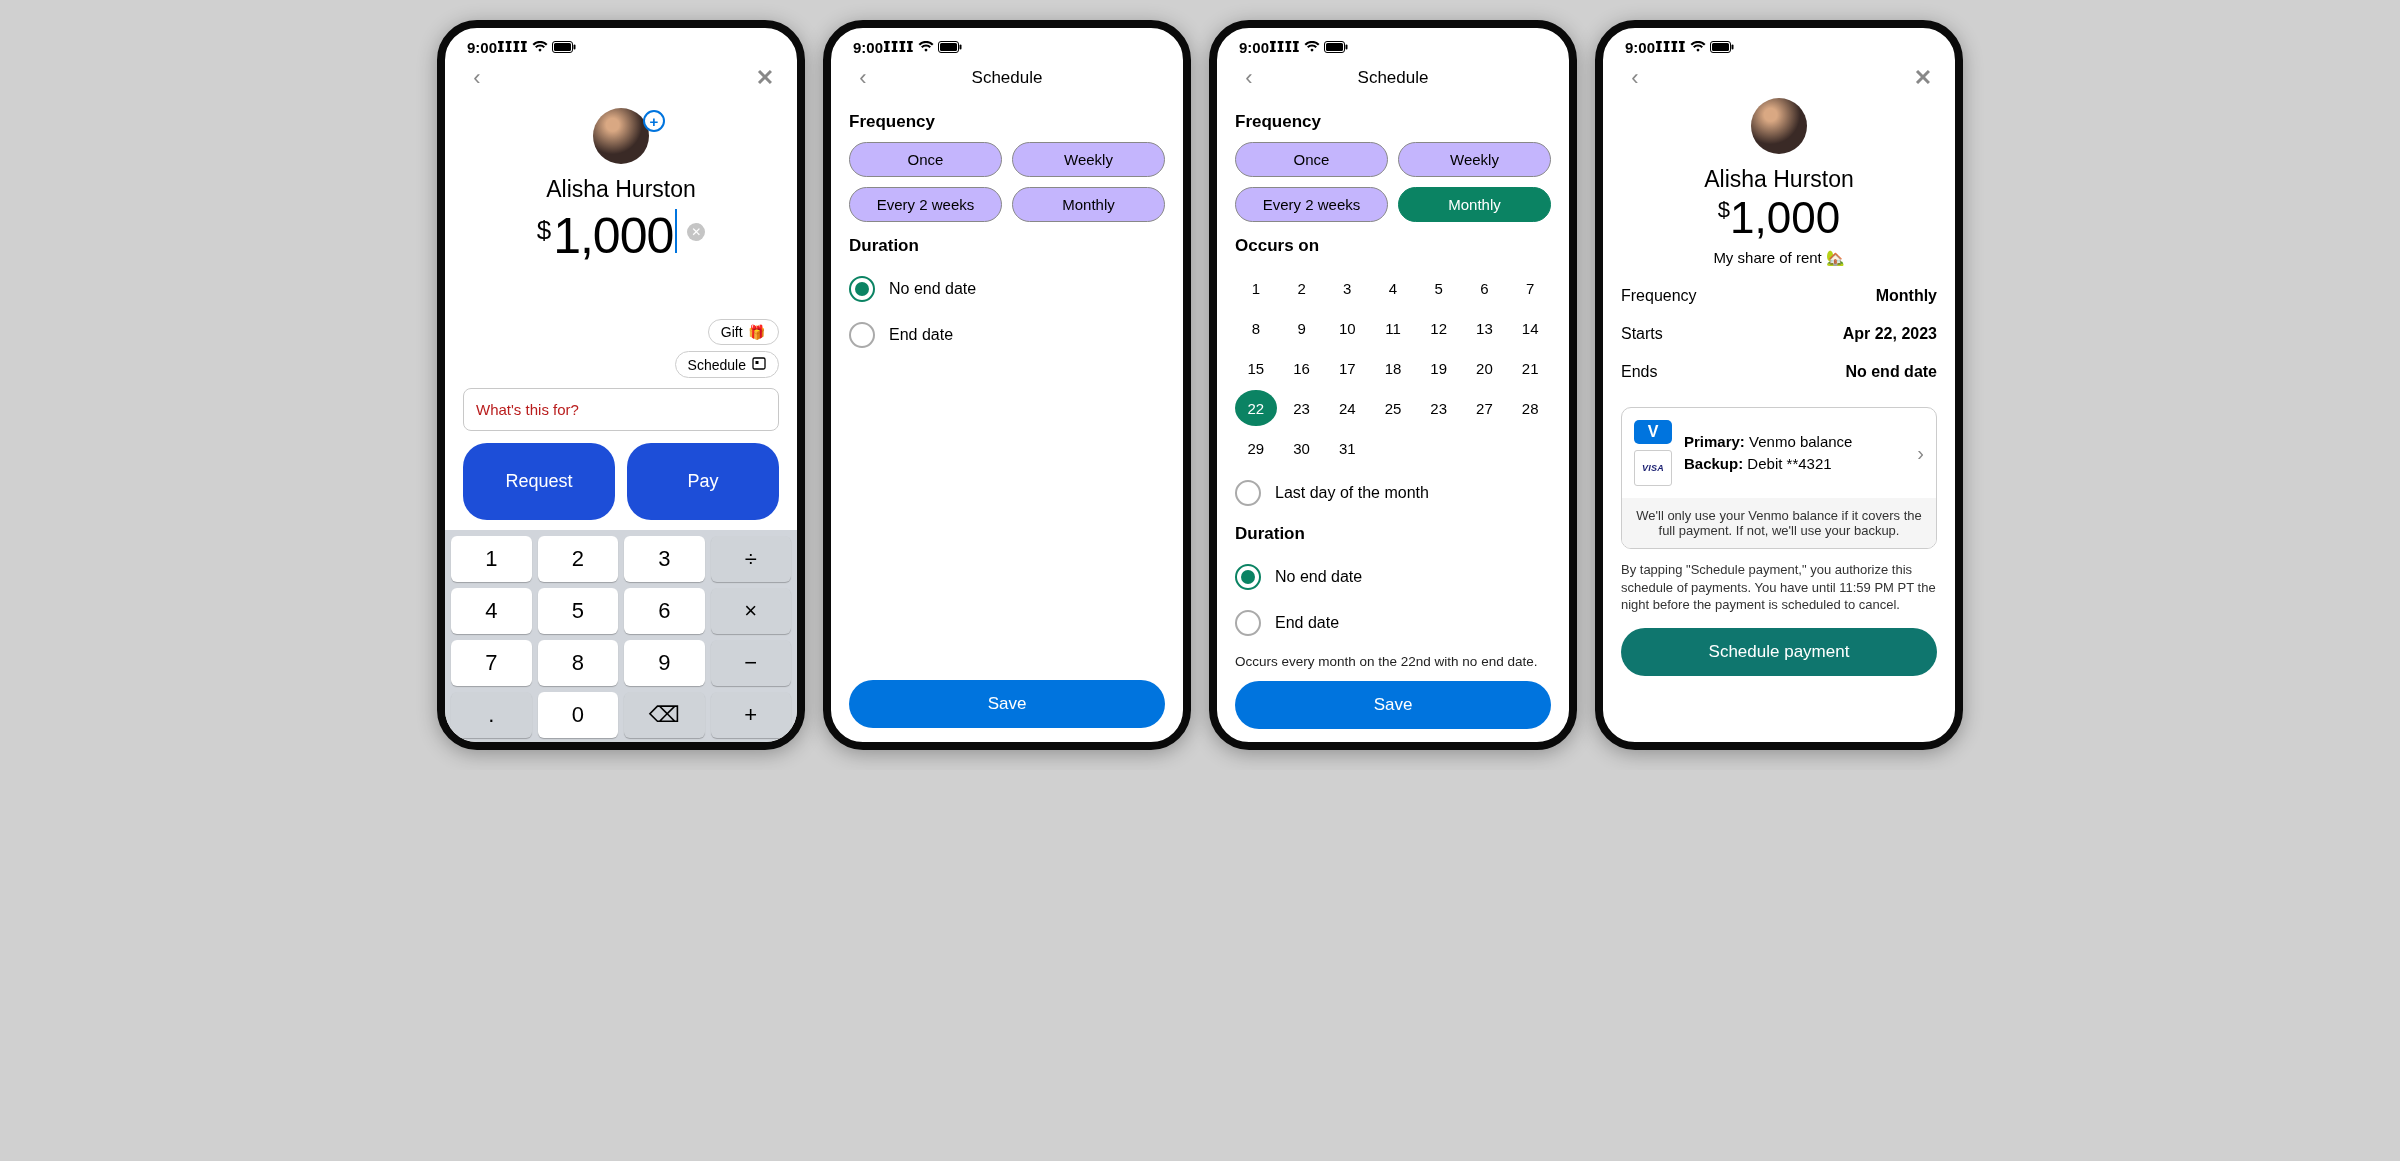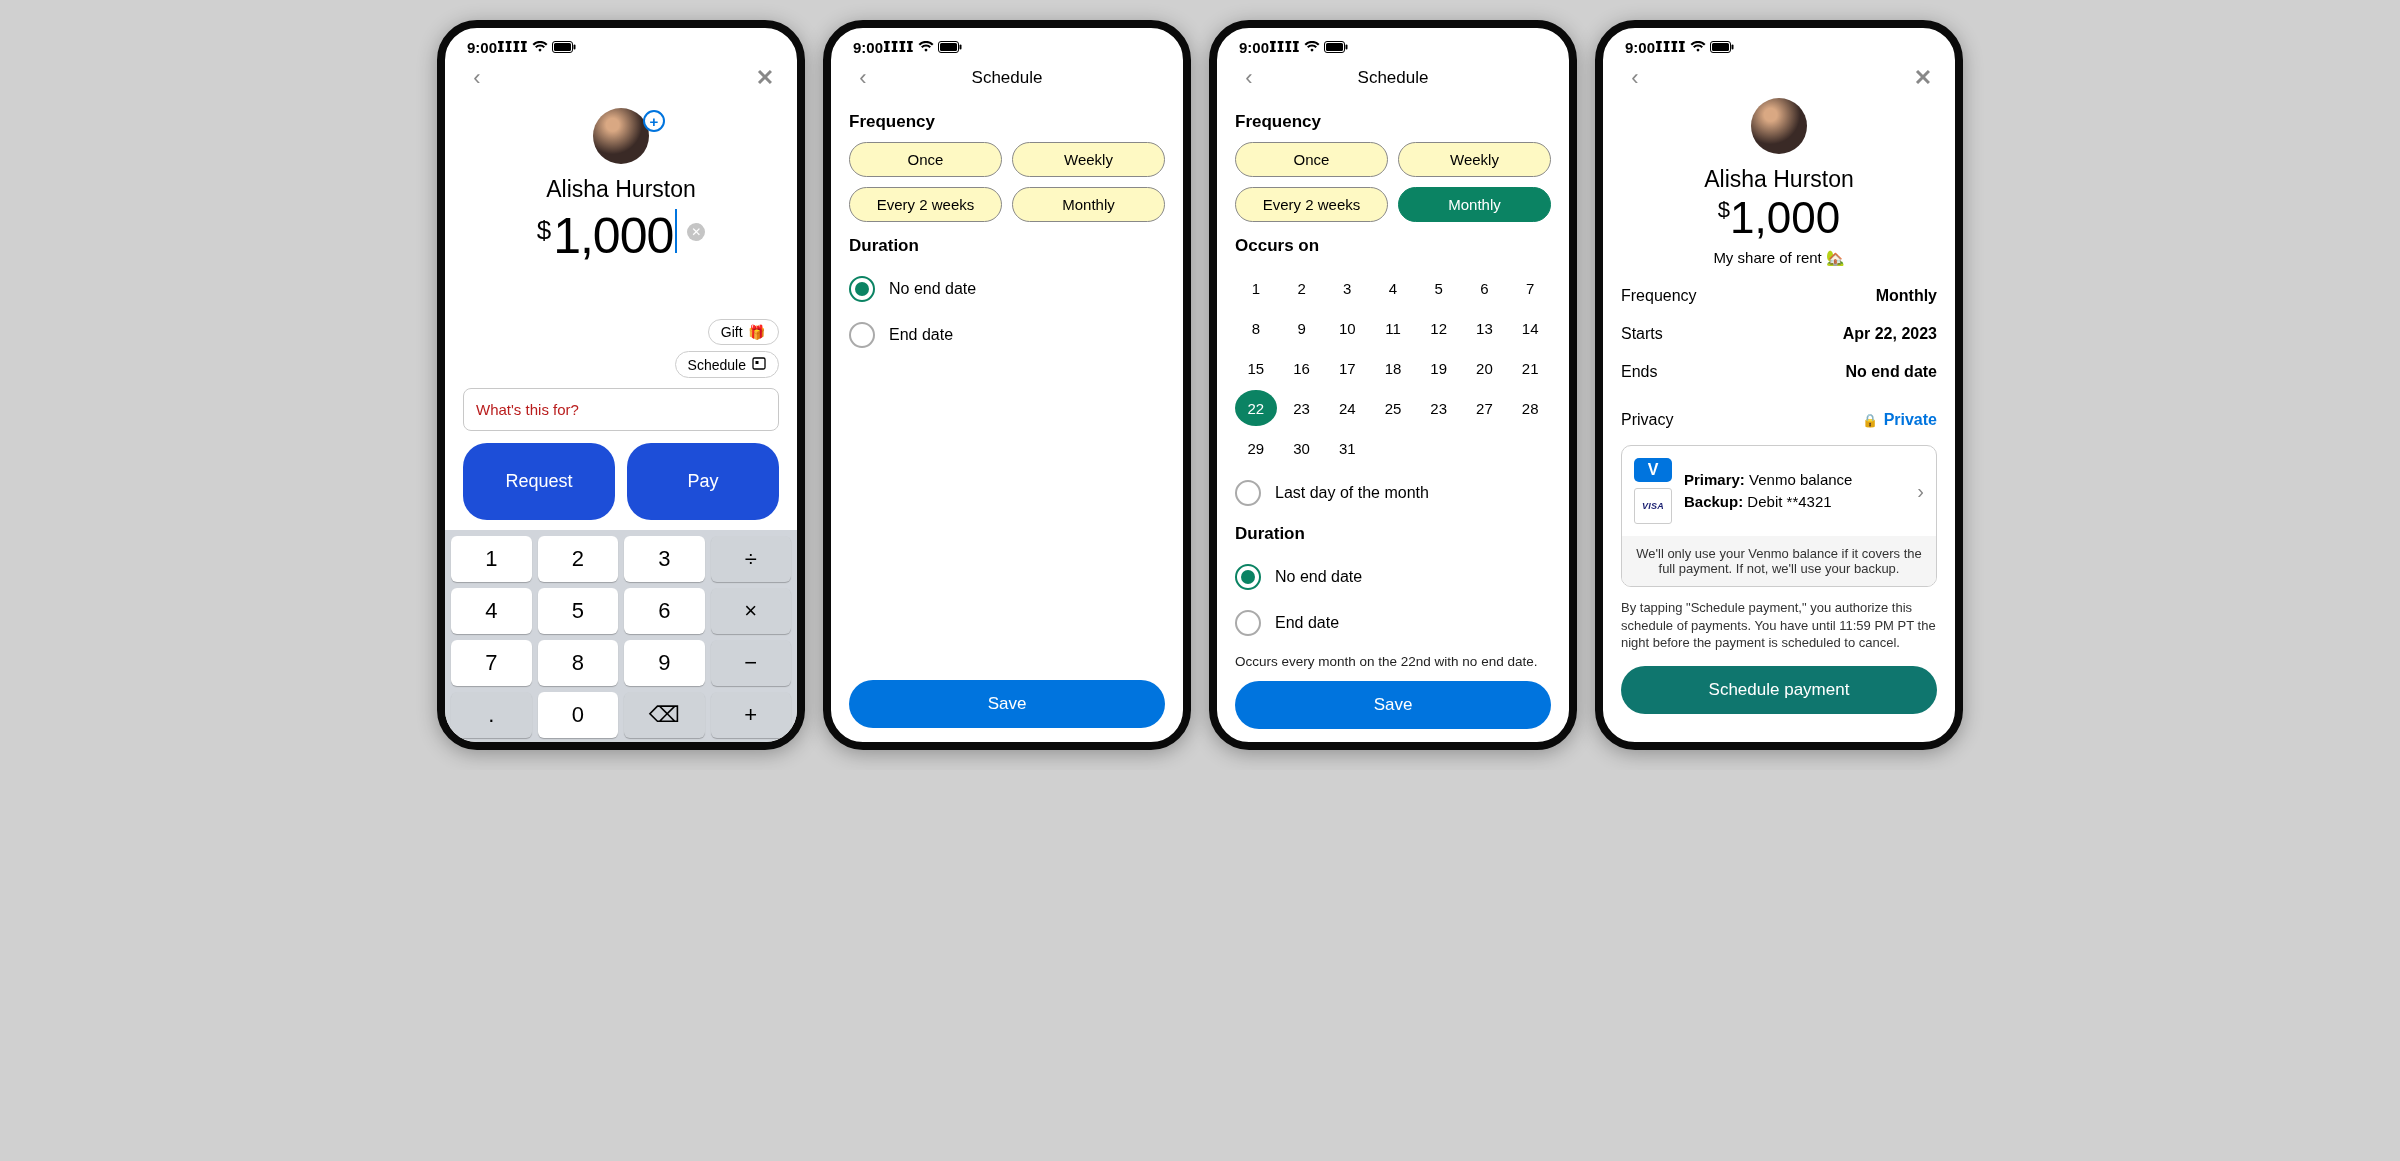--- a/index.html
+++ b/index.html
@@ -101,21 +101,21 @@
     font-size: 22px; cursor: pointer;
     box-shadow: 0 1px 1px rgba(0,0,0,0.25);
   }
   .key.op { background: #cfd3d8; }
 
   
   .section-title { font-size: 17px; font-weight: 700; margin: 14px 0 10px; }
   .freq-grid { display: grid; grid-template-columns: 1fr 1fr; gap: 10px; }
   .freq-pill {
     border: 1.5px solid #888; border-radius: 22px; padding: 8px 0;
-    text-align: center; font-size: 15px; cursor: pointer; background:#fef9c3;
+    text-align: center; font-size: 15px; cursor: pointer; background:#c4b5fd;
   }
   .freq-pill.sel { background: #0b8363; border-color: #0b8363; color: #fff; font-weight:500; }
   .radio-row { display: flex; align-items: center; gap: 14px; padding: 10px 0; cursor: pointer; }
   .radio {
     width: 26px; height: 26px; border-radius: 50%; border: 2px solid #aaa;
     display: flex; align-items: center; justify-content: center;
   }
   .radio.sel { border-color: #0b8363; }
   .radio.sel::after { content:""; width: 14px; height:14px; border-radius:50%; background:#0b8363; }
   .save-btn {
@@ -397,27 +397,20 @@
     </div>
     <div class="kv-row">
       <span class="kv-label">Starts</span>
       <span class="kv-value">Apr 22, 2023</span>
     </div>
     <div class="kv-row">
       <span class="kv-label">Ends</span>
       <span class="kv-value">No end date</span>
     </div>
     <div style="height:10px"></div>
-    <div class="kv-row">
-      <span class="kv-label">Privacy</span>
-      <span class="privacy-val">
-        <span class="lock-icon">🔒</span>
-        <span>Private</span>
-      </span>
-    </div>
     <div class="pay-card">
       <div class="pay-top">
         <div class="pay-icons">
           <div class="venmo-badge">V</div>
           <div class="visa-badge">VISA</div>
         </div>
         <div class="pay-lines">
           <div><b>Primary:</b> <span>Venmo balance</span></div>
           <div><b>Backup:</b> <span>Debit **4321</span></div>
         </div>

